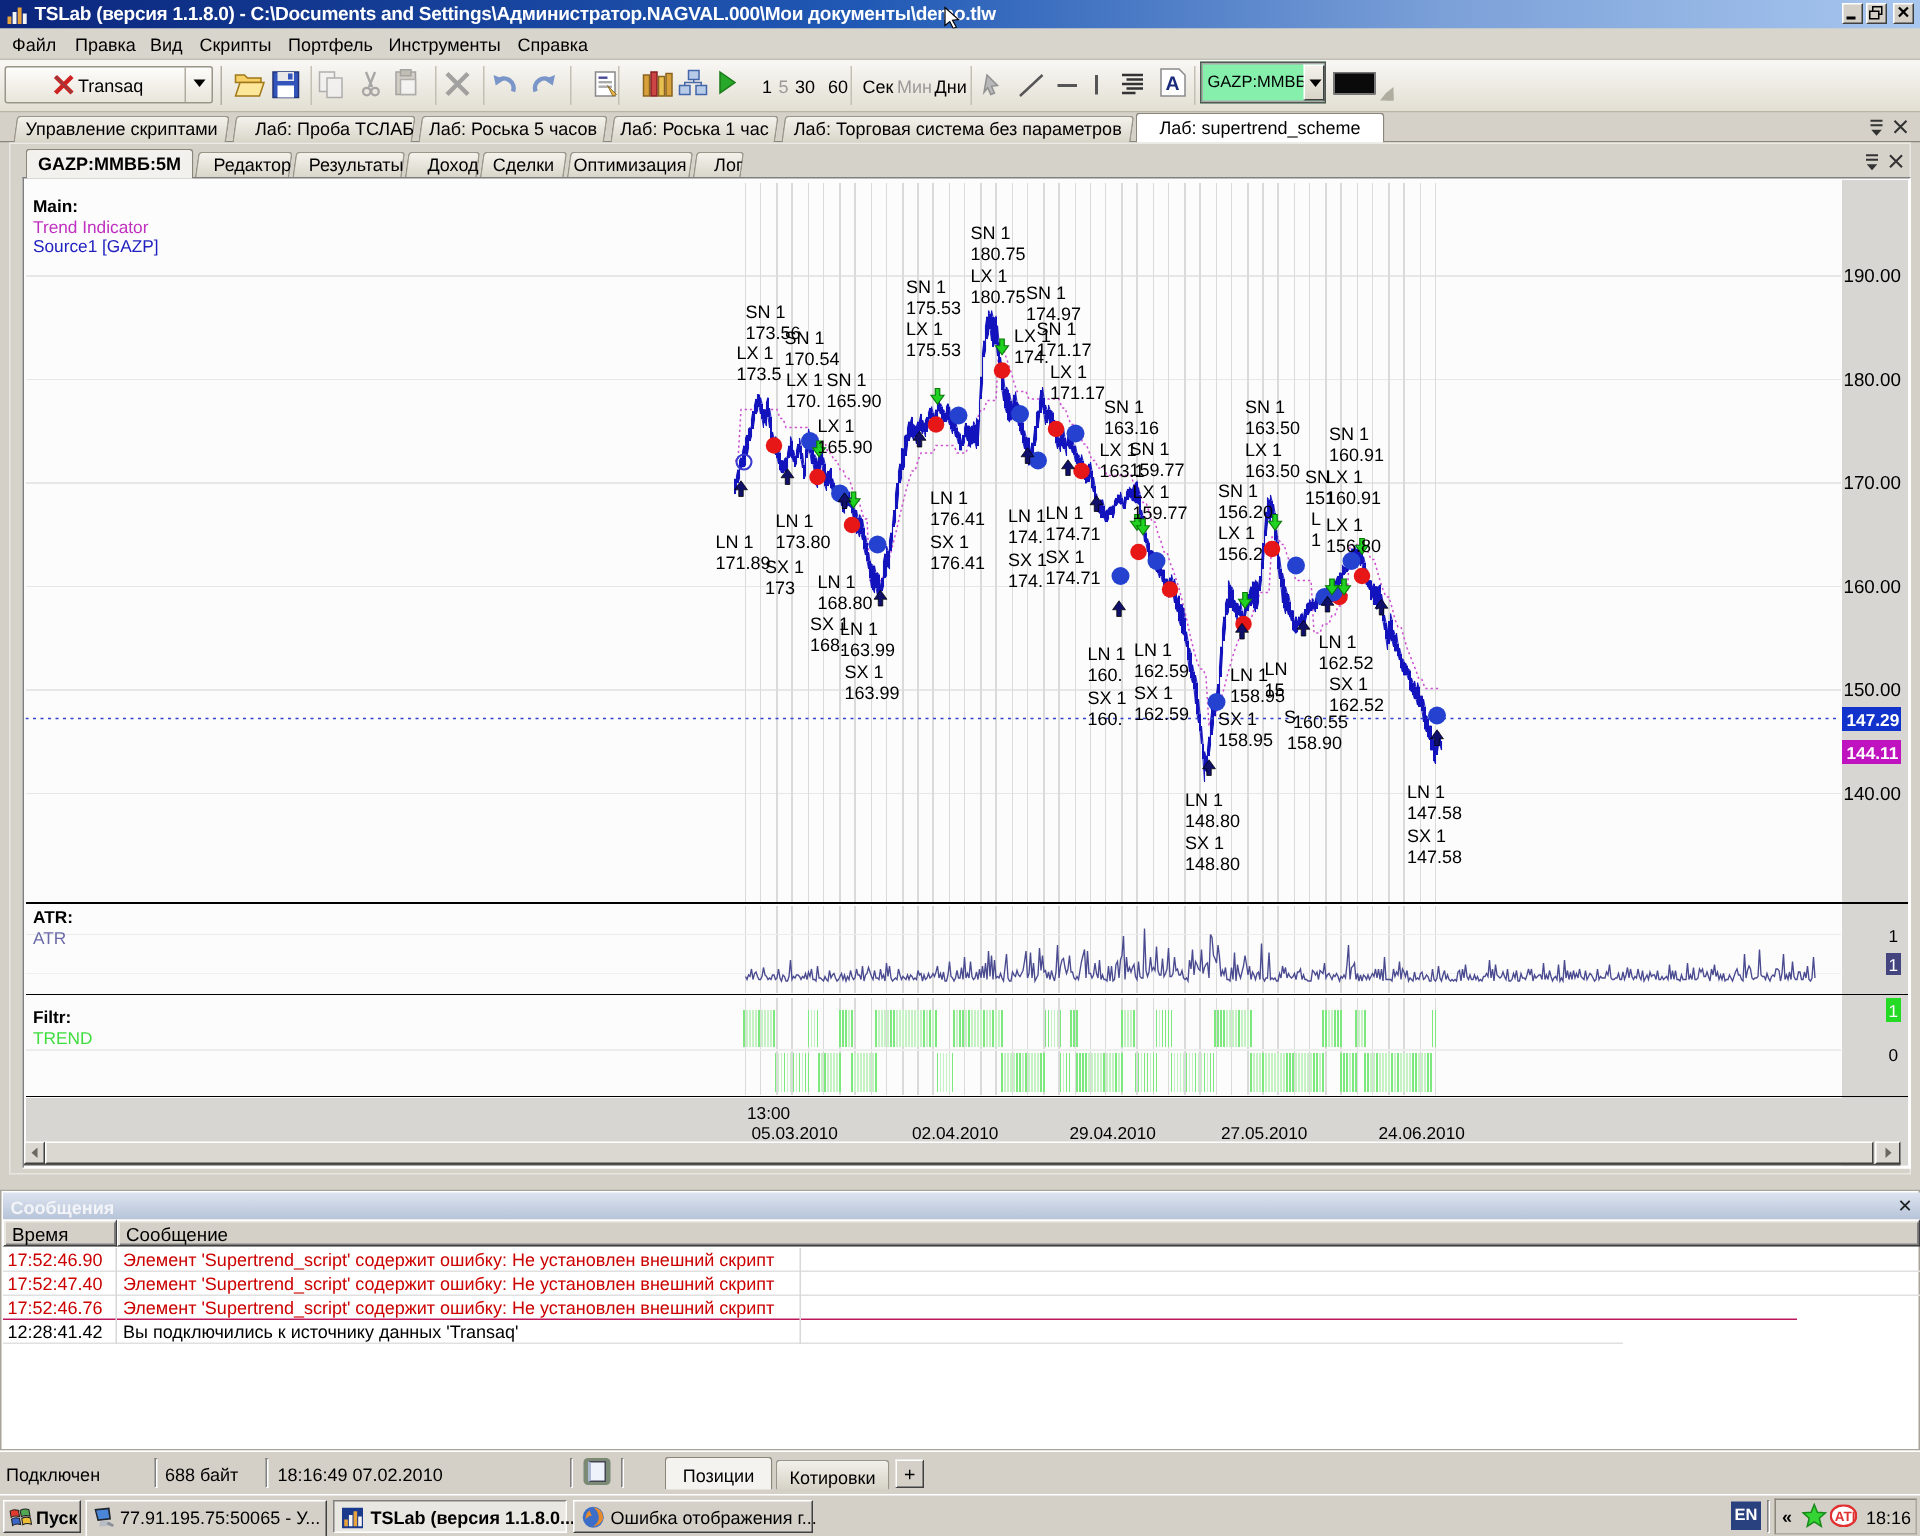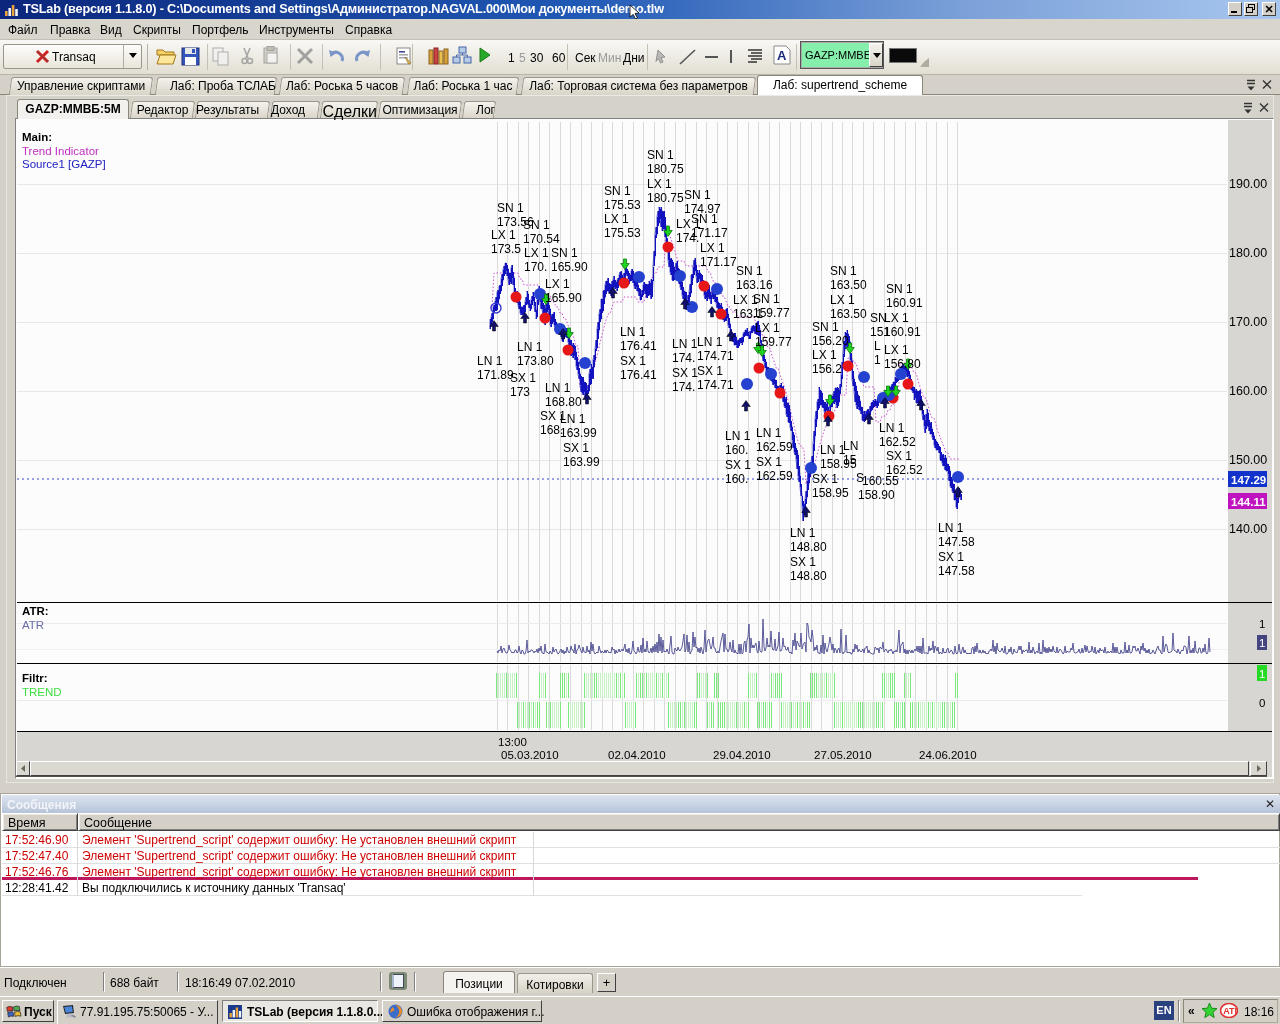--- a/index.html
+++ b/index.html
@@ -189,27 +189,27 @@
 <svg class="abs" style="left:1246px;top:79px" width="28" height="12">
     <path d="M1 1.5h8M1 4.5h8" stroke="#333" stroke-width="1.4" fill="none"></path>
     <path d="M1.5 7.5l3.5 4 3.5-4z" fill="#333"></path>
     <path d="M17 1.5l8 8M25 1.5l-8 8" stroke="#333" stroke-width="1.4"></path>
   </svg>
 <div class="abs" style="left:0;top:95px;width:1280px;height:700px;background:#d4d0c8"></div>
 <div class="abs" style="left:6px;top:95px;width:1268px;height:688px;background:#d5d2ca;border:1px solid #e8e6e0;border-top:1px solid #eceae4"></div>
 <div class="abs" style="left:17px;top:99px;width:112px;height:20px;background:#f2f1ed;border:1px solid #8a867a;border-bottom:none;border-radius:3px 3px 0 0;z-index:3"></div>
 <div class="abs" style="left:17px;top:102px;width:112px;text-align:center;font-weight:bold;font-size:12px;z-index:4">GAZP:ММВБ:5М</div>
 <div class="abs" style="left:131px;top:101px;width:63px;height:18px;background:linear-gradient(#f4f2ec,#d8d4c8);border:1px solid #9a968a;border-bottom:none;border-radius:3px 3px 0 0;transform:skewX(-8deg)"></div>
-<div class="abs" style="left:131px;top:103px;width:63px;text-align:center;font-size:12px;z-index:2">Редактор</div>
+<div class="abs" style="left:131px;top:103px;width:63px;text-align:right;font-size:12px;z-index:2">Редактор</div>
 <div class="abs" style="left:196px;top:101px;width:73px;height:18px;background:linear-gradient(#f4f2ec,#d8d4c8);border:1px solid #9a968a;border-bottom:none;border-radius:3px 3px 0 0;transform:skewX(-8deg)"></div>
-<div class="abs" style="left:196px;top:103px;width:73px;text-align:left;font-size:12px;z-index:2">Результаты</div>
+<div class="abs" style="left:196px;top:103px;width:73px;text-align:right;font-size:12px;z-index:2">Результаты</div>
 <div class="abs" style="left:271px;top:101px;width:48px;height:18px;background:linear-gradient(#f4f2ec,#d8d4c8);border:1px solid #9a968a;border-bottom:none;border-radius:3px 3px 0 0;transform:skewX(-8deg)"></div>
-<div class="abs" style="left:271px;top:103px;width:48px;text-align:left;font-size:12px;z-index:2">Доход</div>
+<div class="abs" style="left:271px;top:103px;width:48px;text-align:right;font-size:12px;z-index:2">Доход</div>
 <div class="abs" style="left:321px;top:101px;width:56px;height:18px;background:linear-gradient(#f4f2ec,#d8d4c8);border:1px solid #9a968a;border-bottom:none;border-radius:3px 3px 0 0;transform:skewX(-8deg)"></div>
-<div class="abs" style="left:321px;top:103px;width:56px;text-align:right;font-size:16px;z-index:2">Сделки</div>
+<div class="abs" style="left:321px;top:103px;width:56px;text-align:center;font-size:12px;z-index:2">Сделки</div>
 <div class="abs" style="left:379px;top:101px;width:82px;height:18px;background:linear-gradient(#f4f2ec,#d8d4c8);border:1px solid #9a968a;border-bottom:none;border-radius:3px 3px 0 0;transform:skewX(-8deg)"></div>
 <div class="abs" style="left:379px;top:103px;width:82px;text-align:center;font-size:12px;z-index:2">Оптимизация</div>
 <div class="abs" style="left:463px;top:101px;width:32px;height:18px;background:linear-gradient(#f4f2ec,#d8d4c8);border:1px solid #9a968a;border-bottom:none;border-radius:3px 3px 0 0;transform:skewX(-8deg)"></div>
 <div class="abs" style="left:463px;top:103px;width:32px;text-align:right;font-size:12px;z-index:2">Лог</div>
 <svg class="abs" style="left:1243px;top:102px" width="28" height="12">
     <path d="M1 1.5h8M1 4.5h8" stroke="#333" stroke-width="1.4" fill="none"></path>
     <path d="M1.5 7.5l3.5 4 3.5-4z" fill="#333"></path>
     <path d="M17 1.5l8 8M25 1.5l-8 8" stroke="#333" stroke-width="1.4"></path>
   </svg>
 <div class="abs sunken" style="left:15px;top:118px;width:1259px;height:661px;background:#fcfcfc"></div>
@@ -757,21 +757,21 @@
   <span class="abs" style="left:80px;top:1px">Элемент 'Supertrend_script' содержит ошибку: Не установлен внешний скрипт</span>
   <span class="abs" style="left:75px;top:0;width:1px;height:16px;background:#d8d8d8"></span>
   <span class="abs" style="left:531px;top:0;width:1px;height:16px;background:#d8d8d8"></span>
  </div>
 <div class="abs" style="left:1px;top:54px;width:1278px;height:16px;border-bottom:1px solid #e0e0e0;color:#cc0000;font-size:12px">
   <span class="abs" style="left:3px;top:1px">17:52:47.40</span>
   <span class="abs" style="left:80px;top:1px">Элемент 'Supertrend_script' содержит ошибку: Не установлен внешний скрипт</span>
   <span class="abs" style="left:75px;top:0;width:1px;height:16px;background:#d8d8d8"></span>
   <span class="abs" style="left:531px;top:0;width:1px;height:16px;background:#d8d8d8"></span>
  </div>
-<div class="abs" style="left:1px;top:70px;width:1196px;height:16px;border-bottom:3px solid #be185d;color:#cc0000;font-size:12px">
+<div class="abs" style="left:1px;top:70px;width:1196px;height:16px;border-bottom:1px solid #be185d;color:#cc0000;font-size:12px">
   <span class="abs" style="left:3px;top:1px">17:52:46.76</span>
   <span class="abs" style="left:80px;top:1px">Элемент 'Supertrend_script' содержит ошибку: Не установлен внешний скрипт</span>
   <span class="abs" style="left:75px;top:0;width:1px;height:16px;background:#d8d8d8"></span>
   <span class="abs" style="left:531px;top:0;width:1px;height:16px;background:#d8d8d8"></span>
  </div>
 <div class="abs" style="left:1px;top:86px;width:1080px;height:16px;border-bottom:1px solid #e0e0e0;color:#000;font-size:12px">
   <span class="abs" style="left:3px;top:1px">12:28:41.42</span>
   <span class="abs" style="left:80px;top:1px">Вы подключились к источнику данных 'Transaq'</span>
   <span class="abs" style="left:75px;top:0;width:1px;height:16px;background:#d8d8d8"></span>
   <span class="abs" style="left:531px;top:0;width:1px;height:16px;background:#d8d8d8"></span>

